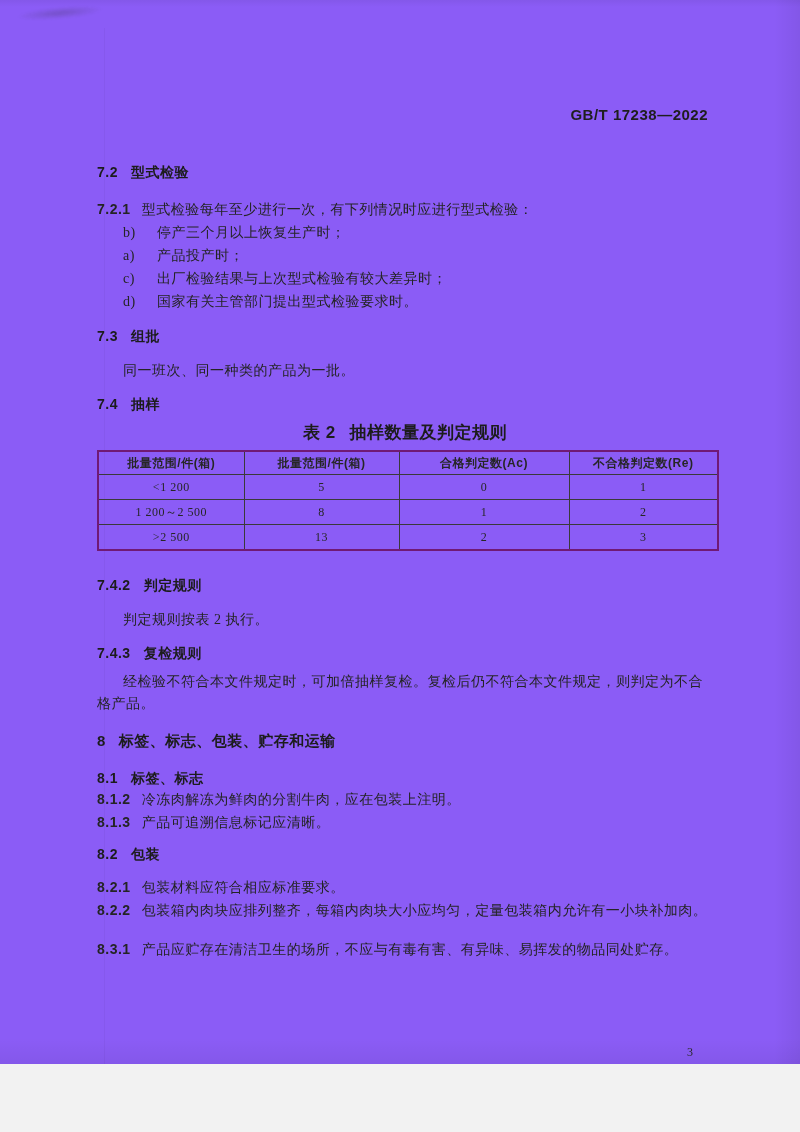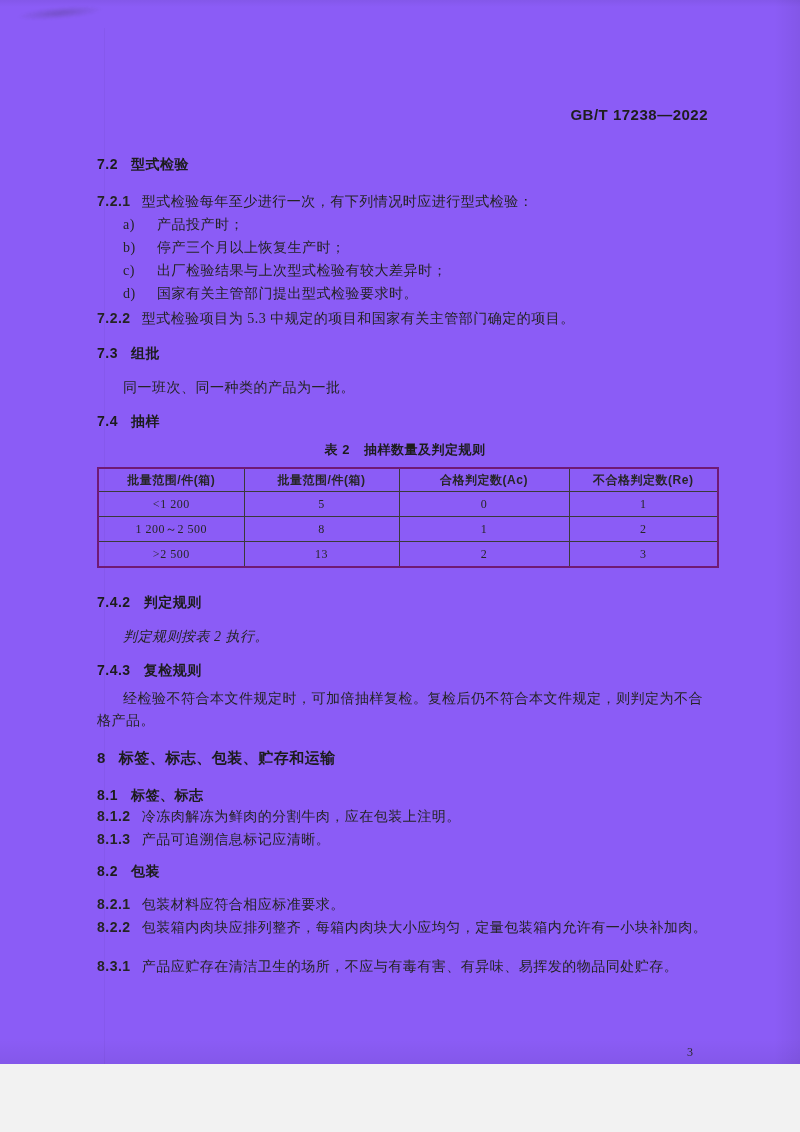--- a/index.html
+++ b/index.html
@@ -19,40 +19,40 @@
   .smudge { position:absolute; left:16px; top:7px; width:88px; height:12px;
     background:radial-gradient(ellipse at center, rgba(40,40,40,0.22), rgba(40,40,40,0) 70%);
     transform:rotate(-5deg); filter:blur(1px); }
   .fold-line { position:absolute; left:104px; top:28px; width:1px; height:1104px;
     background:rgba(0,0,0,0.035); }
 
   .doc-header { position:absolute; top:106px; right:92px;
     font-family:"Liberation Sans", sans-serif; font-weight:bold;
     font-size:15px; letter-spacing:0.5px; color:#1e1e1e; }
 
-  .content { position:absolute; left:97px; top:8px; width:616px;
+  .content { position:absolute; left:97px; top:16px; width:616px;
     font-size:14px; line-height:22px; letter-spacing:0.5px; }
 
   .h-clause { font-family:"Liberation Sans", sans-serif; font-weight:bold;
     font-size:14px; line-height:20px; color:#1c1c1c; }
   .h-chapter { font-family:"Liberation Sans", sans-serif; font-weight:bold;
     font-size:15px; line-height:22px; color:#1c1c1c; }
   .h-clause .num, .h-chapter .num { margin-right:13px; }
 
   .clause .num { font-family:"Liberation Sans", sans-serif; font-weight:bold;
     margin-right:11px; letter-spacing:0.5px; }
 
   .letter-list { list-style:none; }
   .letter-list li { padding-left:26px; line-height:23px; }
   .letter-list .marker { display:inline-block; width:34px; }
 
   .indent { text-indent:26px; }
 
   .table-caption { text-align:center; font-family:"Liberation Sans", sans-serif;
-    font-weight:bold; font-size:13px; line-height:18px; color:#1c1c1c; }
+    font-weight:bold; font-size:17px; line-height:18px; color:#1c1c1c; }
   .table-caption .cap-title { margin-left:14px; }
 
   table.sampling { width:620px; border-collapse:collapse; border:2px solid #701a75;
     table-layout:fixed; }
   table.sampling th, table.sampling td { border:1px solid #3a3a3a; text-align:center;
     font-size:12px; letter-spacing:0.5px; color:#262626; }
   table.sampling th { height:22px; font-family:"Liberation Sans", sans-serif;
     font-weight:bold; font-size:12px; }
   table.sampling td { height:25px; font-family:"Liberation Serif", serif; }
   col.c1 { width:146px; } col.c2 { width:155px; } col.c3 { width:170px; } col.c4 { width:149px; }
@@ -63,21 +63,21 @@
   .mt-h72  { margin-top:146px; }
   .mt-c721 { margin-top:16px; }
   .mt-c722 { margin-top:2px; }
   .mt-h73  { margin-top:13px; }
   .mt-p73  { margin-top:14px; }
   .mt-h74  { margin-top:12px; }
   .mt-c741 { margin-top:6px; }
   .mt-cap  { margin-top:10px; }
   .mt-tab  { margin-top:8px; }
   .mt-h742 { margin-top:24px; }
-  .mt-p742 { margin-top:14px;font-style:italic; }
+  .mt-p742 { margin-top:14px; }
   .mt-h743 { margin-top:12px; }
   .mt-p743 { margin-top:8px; }
   .mt-h8   { margin-top:15px; }
   .mt-h81  { margin-top:16px; }
   .mt-c811 { margin-top:12px; }
   .mt-h82  { margin-top:10px; }
   .mt-c821 { margin-top:12px; }
   .mt-h83  { margin-top:10px; }
   .mt-c831 { margin-top:16px; }
 </style>
@@ -101,36 +101,33 @@
     <div class="h-clause mt-h72">
       <span class="num">7.2</span><span>型式检验</span>
     </div>
 
     <p class="clause mt-c721">
       <span class="num">7.2.1</span><span>型式检验每年至少进行一次，有下列情况时应进行型式检验：</span>
     </p>
 
     <ul class="letter-list">
       <li>
+        <span class="marker">b)</span><span>停产三个月以上恢复生产时；</span>
+      </li>
+      <li>
         <span class="marker">a)</span><span>产品投产时；</span>
       </li>
       <li>
-        <span class="marker">b)</span><span>停产三个月以上恢复生产时；</span>
-      </li>
-      <li>
         <span class="marker">c)</span><span>出厂检验结果与上次型式检验有较大差异时；</span>
       </li>
       <li>
         <span class="marker">d)</span><span>国家有关主管部门提出型式检验要求时。</span>
       </li>
     </ul>
 
-    <p class="clause mt-c722">
-      <span class="num">7.2.2</span><span>型式检验项目为 5.3 中规定的项目和国家有关主管部门确定的项目。</span>
-    </p>
 
     <div class="h-clause mt-h73">
       <span class="num">7.3</span><span>组批</span>
     </div>
 
     <p class="indent mt-p73">同一班次、同一种类的产品为一批。</p>
 
     <div class="h-clause mt-h74">
       <span class="num">7.4</span><span>抽样</span>
     </div>

